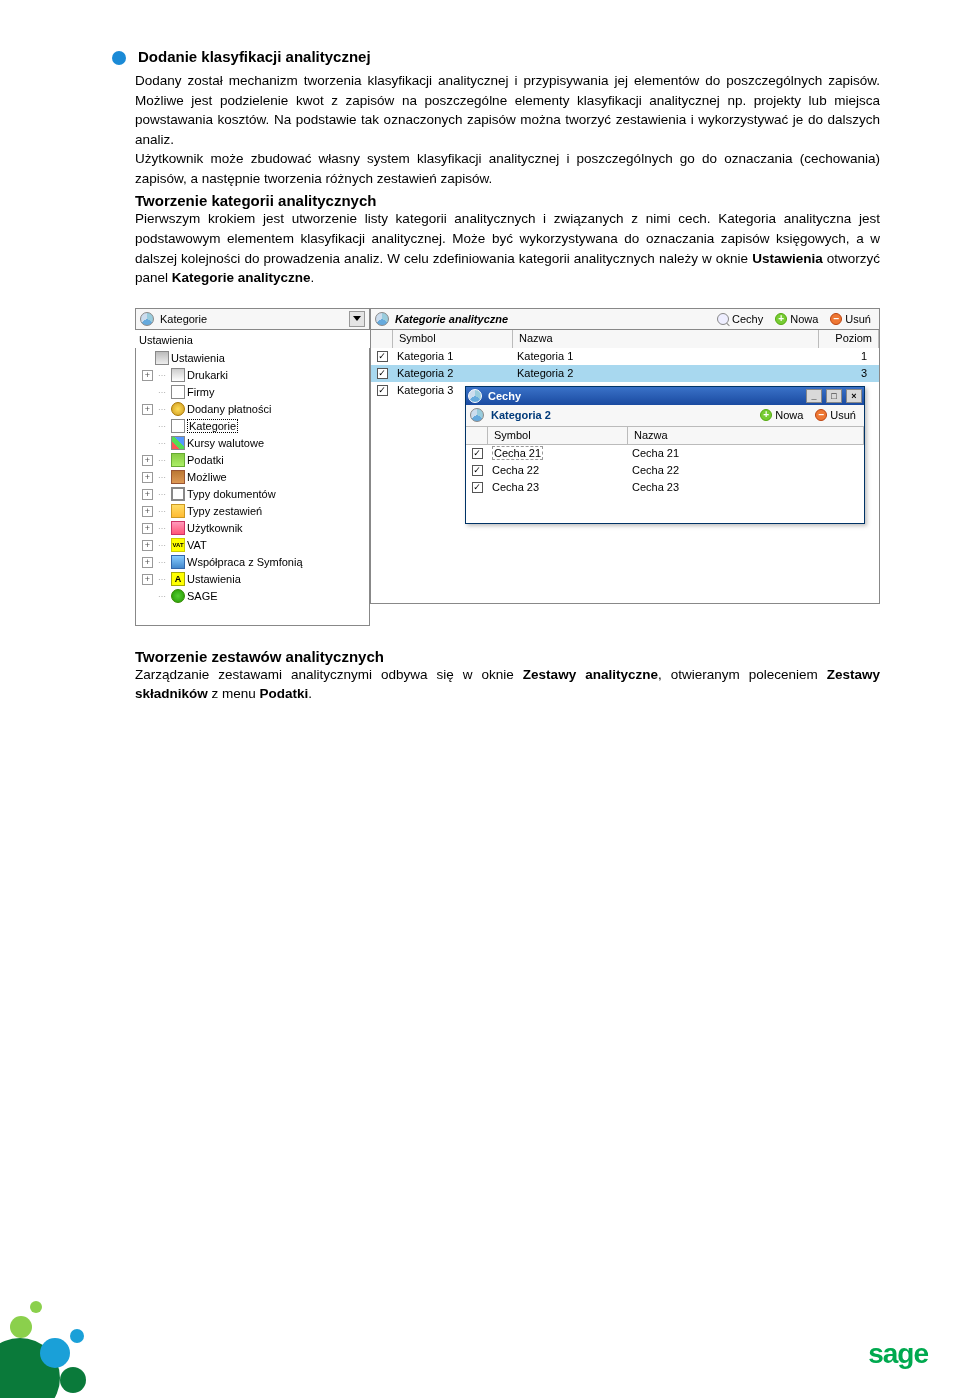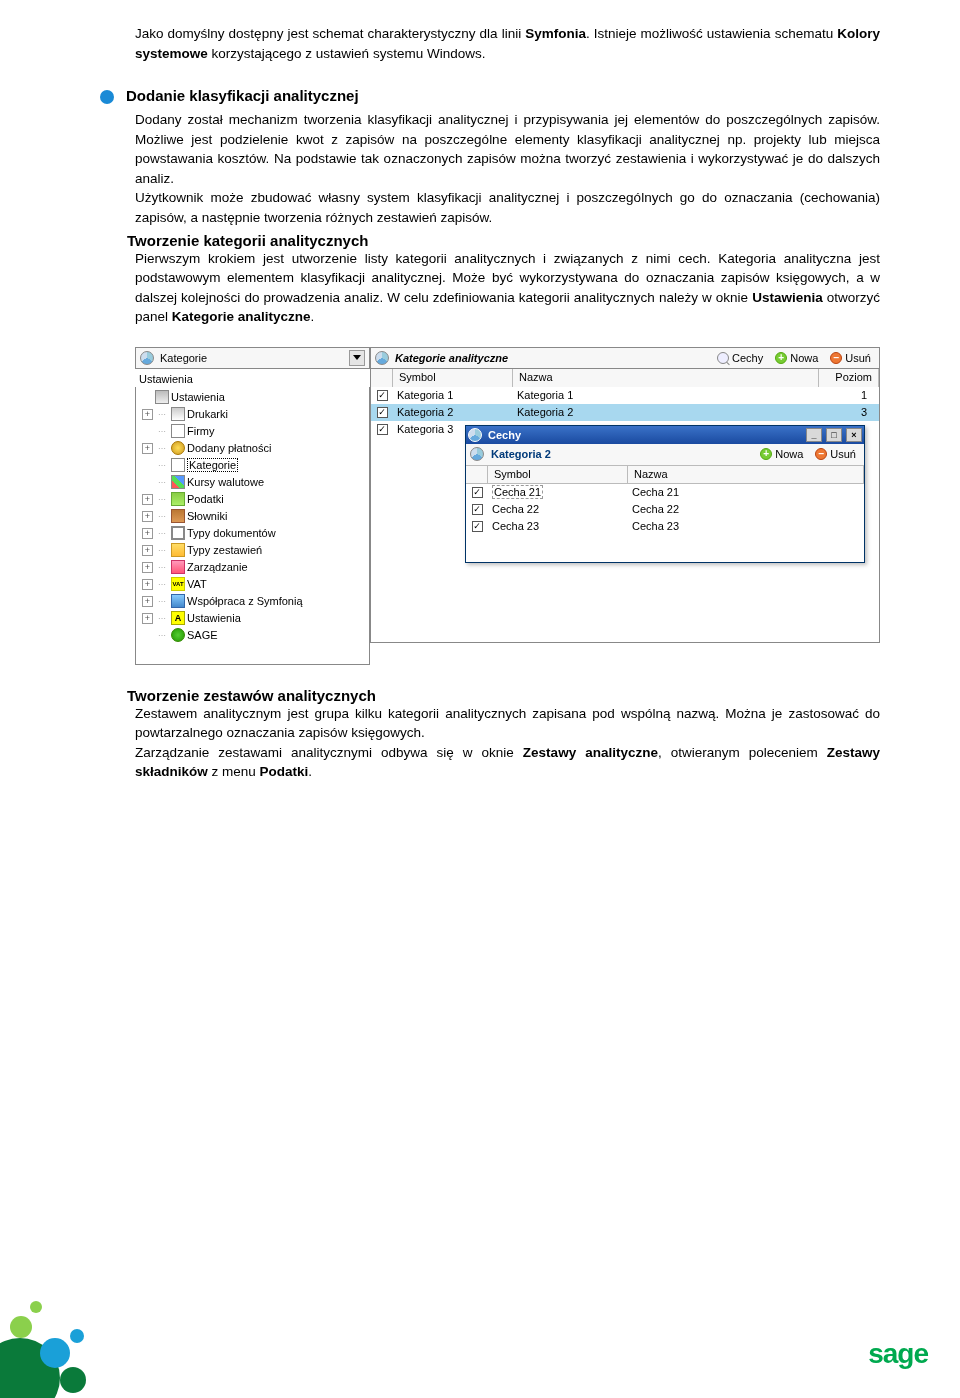--- a/index.html
+++ b/index.html
@@ -2,24 +2,24 @@
 <html><head>
 <meta charset="utf-8">
 <style>
   * { box-sizing: border-box; margin: 0; padding: 0; }
   body { width: 960px; height: 1398px; background: #fff; font-family: Arial, sans-serif; position: relative; }
   .page { padding: 24px 80px 0 100px; }
   .header-row { display: flex; justify-content: space-between; align-items: flex-end; border-bottom: 1px solid #7aa; padding-bottom: 2px; margin-bottom: 22px; }
   .header-title { font-size: 11px; font-weight: bold; color: #000; }
   .page-number { font-size: 11px; font-weight: bold; color: #000; }
   .para { font-size: 13.5px; color: #000; line-height: 1.45; text-align: justify; margin-left: 35px; }
-  .bullet-row { display: flex; align-items: flex-end; margin: 24px 0 6px 0; }
+  .bullet-row { display: flex; align-items: flex-end; margin: 24px 0 6px 12px; }
   .bullet-dot { width: 14px; height: 14px; border-radius: 50%; background: #1a8ad6; margin-right: 12px; margin-top: 2px; flex: 0 0 auto; }
   .h2 { font-size: 15px; font-weight: bold; color: #000; }
-  .h3 { font-size: 15px; font-weight: bold; color: #000; margin-left: 27px; margin-top: 4px; }
+  .h3 { font-size: 15px; font-weight: bold; color: #000; margin-left: 35px; margin-top: 4px; }
   .screenshot { margin: 20px 0 30px 35px; position: relative; width: 638px; height: 310px; }
 
   .app { background: #fff; font-family: Tahoma, Arial, sans-serif; font-size: 11px; color: #000; }
   .left-pane { position: absolute; left: 0; top: 0; width: 235px; }
   .right-pane { position: absolute; left: 235px; top: 0; width: 510px; }
 
   .selector-bar { display: flex; align-items: center; border: 1px solid #888; background: #f7f7f7; height: 22px; padding: 0 4px; gap: 4px; }
   .pie-icon { width: 14px; height: 14px; border-radius: 50%; display: inline-block; background: conic-gradient(#9cd 0 120deg, #6ad 120deg 240deg, #cde 240deg 360deg); border: 1px solid #888; flex: 0 0 auto; }
   .selector-text { flex: 1; padding: 0 2px; }
   .dropdown-btn { width: 16px; height: 16px; background: #e4e4e4; border: 1px solid #999; display: flex; align-items: center; justify-content: center; }
@@ -95,23 +95,20 @@
   .footer-logo { position: absolute; bottom: 28px; right: 32px; }
   .sage-logo { font-family: Arial, sans-serif; font-size: 28px; font-weight: bold; color: #00a94f; letter-spacing: -1px; }
   .corner-deco { position: absolute; left: 0; bottom: 0; width: 120px; height: 120px; overflow: hidden; }
   .bubble { position: absolute; border-radius: 50%; }
 </style>
 </head>
 <body>
 
 <div class="page">
 
-  <p class="para">
-    <span>Jako domyślny dostępny jest schemat charakterystyczny dla linii </span><b>Symfonia</b><span>. Istnieje możliwość ustawienia schematu </span><b>Kolory systemowe</b><span> korzystającego z ustawień systemu Windows.</span>
-  </p>
 
   <div class="bullet-row">
     <span class="bullet-dot"></span>
     <span class="h2">Dodanie klasyfikacji analitycznej</span>
   </div>
   <p class="para">Dodany został mechanizm tworzenia klasyfikacji analitycznej i przypisywania jej elementów do poszczególnych zapisów. Możliwe jest podzielenie kwot z zapisów na poszczególne elementy klasyfikacji analitycznej np. projekty lub miejsca powstawania kosztów. Na podstawie tak oznaczonych zapisów można tworzyć zestawienia i wykorzystywać je do dalszych analiz.</p>
   <p class="para">Użytkownik może zbudować własny system klasyfikacji analitycznej i poszczególnych go do oznaczania (cechowania) zapisów, a następnie tworzenia różnych zestawień zapisów.</p>
   <p class="h3">Tworzenie kategorii analitycznych</p>
   <p class="para">
     <span>Pierwszym krokiem jest utworzenie listy kategorii analitycznych i związanych z nimi cech. Kategoria analityczna jest podstawowym elementem klasyfikacji analitycznej. Może być wykorzystywana do oznaczania zapisów księgowych, a w dalszej kolejności do prowadzenia analiz. W celu zdefiniowania kategorii analitycznych należy w oknie </span><b>Ustawienia</b><span> otworzyć panel </span><b>Kategorie analityczne</b><span>.</span>
@@ -167,39 +164,39 @@
         <div class="tree-item">
             <span class="expander">+</span>
             <span class="dotspacer">⋯</span>
             <span class="icon i-money"></span>
             <span>Podatki</span>
           </div>
         <div class="tree-item">
             <span class="expander">+</span>
             <span class="dotspacer">⋯</span>
             <span class="icon i-book"></span>
-            <span>Słowniki</span>
+            <span>Możliwe</span>
           </div>
         <div class="tree-item">
             <span class="expander">+</span>
             <span class="dotspacer">⋯</span>
             <span class="icon i-grid"></span>
             <span>Typy dokumentów</span>
           </div>
         <div class="tree-item">
             <span class="expander">+</span>
             <span class="dotspacer">⋯</span>
             <span class="icon i-yellow"></span>
             <span>Typy zestawień</span>
           </div>
         <div class="tree-item">
             <span class="expander">+</span>
             <span class="dotspacer">⋯</span>
             <span class="icon i-users"></span>
-            <span>Zarządzanie</span>
+            <span>Użytkownik</span>
           </div>
         <div class="tree-item">
             <span class="expander">+</span>
             <span class="dotspacer">⋯</span>
             <span class="icon i-vat">VAT</span>
             <span>VAT</span>
           </div>
         <div class="tree-item">
             <span class="expander">+</span>
             <span class="dotspacer">⋯</span>
@@ -317,21 +314,20 @@
               </span>
               <span class="c-sym">Cecha 23</span>
               <span class="c-naz">Cecha 23</span>
             </div>
           </div>
       </div>
     </div>
   </div>
 
   <p class="h3">Tworzenie zestawów analitycznych</p>
-  <p class="para">Zestawem analitycznym jest grupa kilku kategorii analitycznych zapisana pod wspólną nazwą. Można je zastosować do powtarzalnego oznaczania zapisów księgowych.</p>
   <p class="para">
     <span>Zarządzanie zestawami analitycznymi odbywa się w oknie </span><b>Zestawy analityczne</b><span>, otwieranym poleceniem </span><b>Zestawy składników</b><span> z menu </span><b>Podatki</b><span>.</span>
   </p>
 </div>
 
 <div class="footer-logo">
   <span class="sage-logo">sage</span>
 </div>
 
 <div class="corner-deco">

